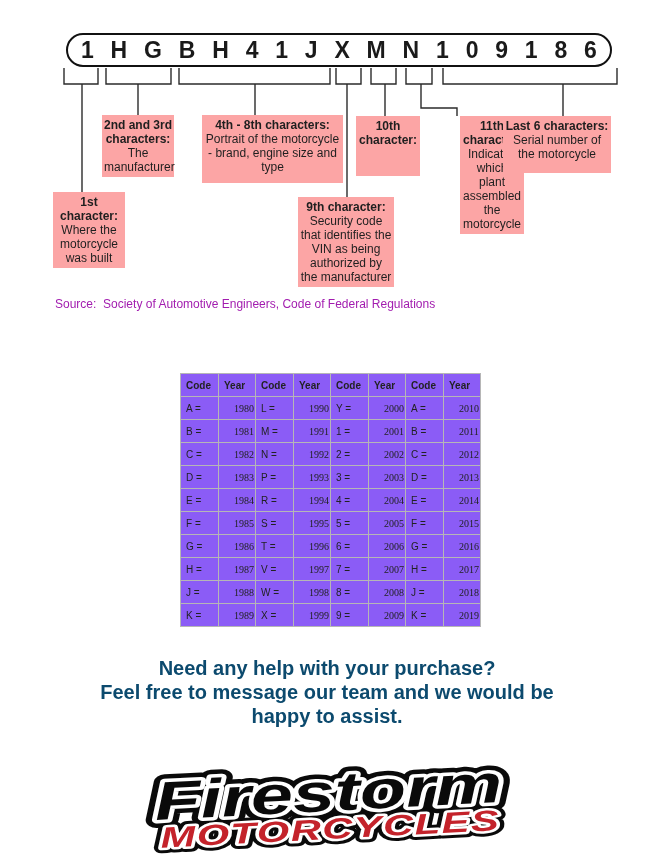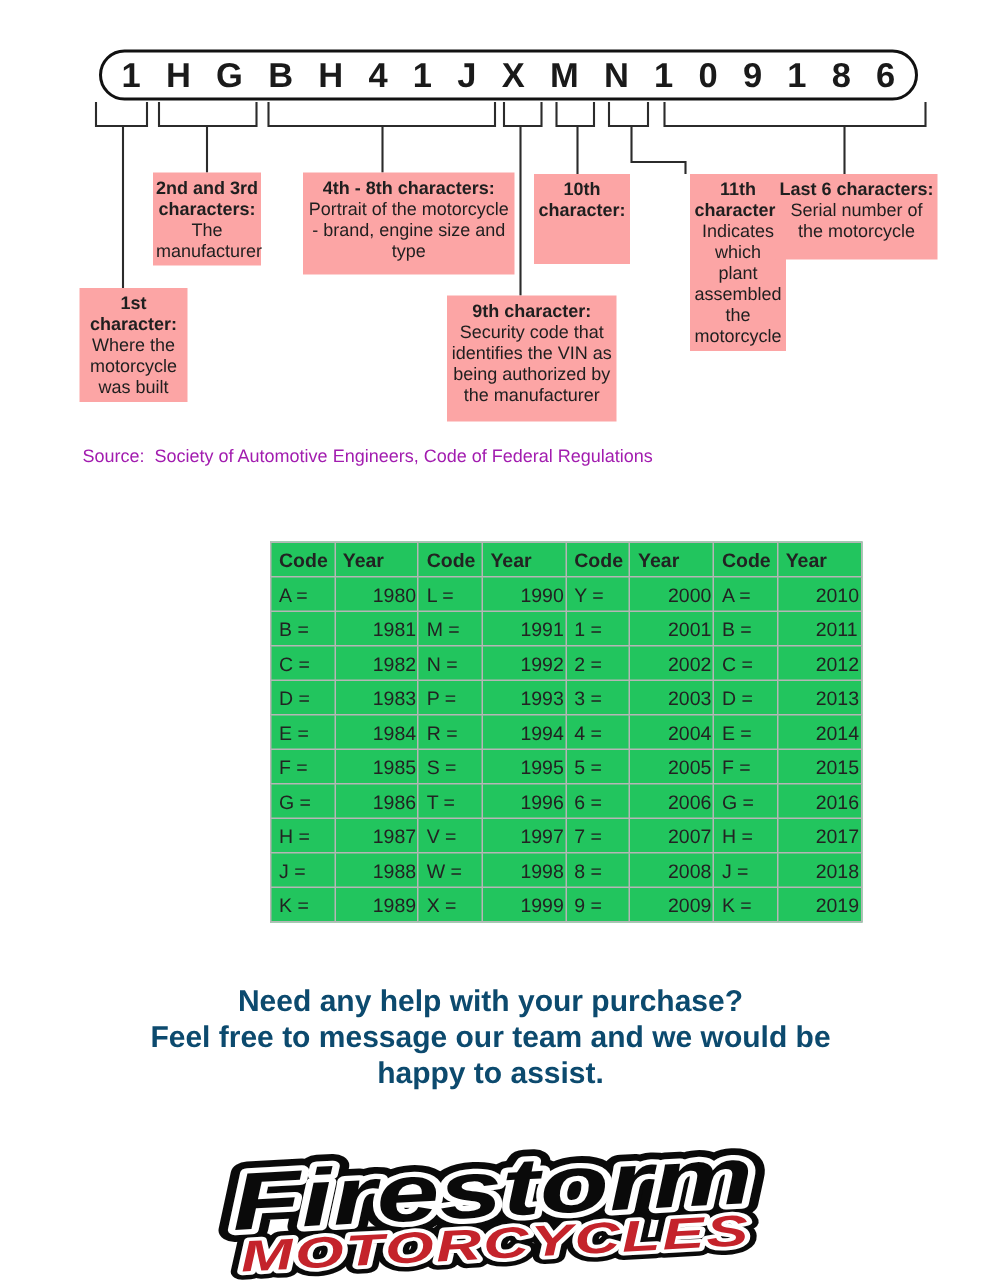--- a/index.html
+++ b/index.html
@@ -21,38 +21,38 @@
   
   .callout{
     position:absolute;background:#fca5a5;color:#1f1f1f;
     font-size:12px;line-height:14px;text-align:center;
     padding:3px 2px;box-sizing:border-box;
   }
   .callout-title{font-weight:bold;}
   .box-c1{left:53px;top:192px;width:72px;min-height:65px;}
   .box-c23{left:102px;top:115px;width:72px;min-height:56px;}
   .box-c48{left:202px;top:115px;width:141px;min-height:68px;}
-  .box-c9{left:298px;top:197px;width:113px;min-height:84px;}
+  .box-c9{left:298px;top:197px;width:96px;min-height:84px;}
   .box-c10{left:356px;top:116px;width:64px;min-height:60px;}
   .box-c11{left:448px;top:116px;width:64px;min-height:92px;margin-left:12px;}
-  .box-c6{left:517px;top:116px;width:108px;min-height:57px;}
+  .box-c6{left:503px;top:116px;width:108px;min-height:57px;}
   
   .source{position:absolute;left:55px;top:297px;font-size:12px;white-space:pre;color:#a21caf;}
   
   .year-table{
-    position:absolute;left:180px;top:361px;border-collapse:collapse;
-    font-size:13px;color:#222;background:#22c55e;
+    position:absolute;left:180px;top:373px;border-collapse:collapse;
+    font-size:10px;color:#222;background:#8b5cf6;
   }
   .year-table th,.year-table td{
     border:1px solid #b6b6b6;height:23px;box-sizing:border-box;
     text-align:left;vertical-align:middle;font-weight:normal;
   }
   .year-table th{font-weight:bold;padding:2px 4px 2px 5px;}
   .year-table td.code-cell{width:38px;padding-left:5px;}
-  .year-table td.year-cell{width:34px;padding-left:25px;}
+  .year-table td.year-cell{width:34px;padding-left:15px;font-family:Liberation Serif, serif;}
   
   .help{
     position:absolute;left:0;top:656px;width:654px;text-align:center;
     font-size:20px;font-weight:bold;line-height:24px;color:#0c4a6e;
   }
   
   .logo{position:absolute;left:137px;top:758px;transform:rotate(-3deg);}
   .logo text{font-family:"Liberation Sans", sans-serif;font-weight:bold;font-style:italic;}
   .logo .t-big{font-size:54px;}
   .logo .t-small{font-size:29px;letter-spacing:1px;}

